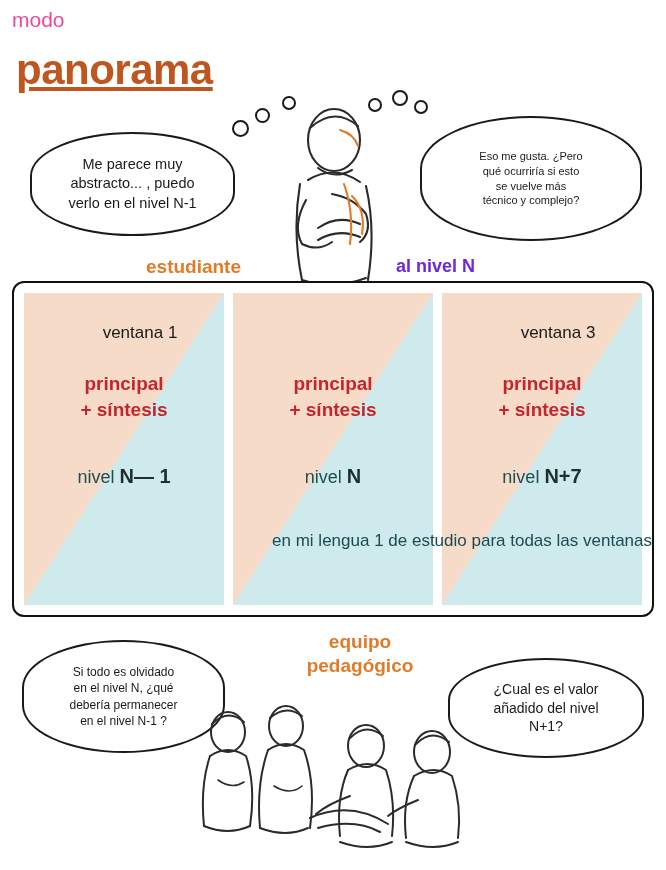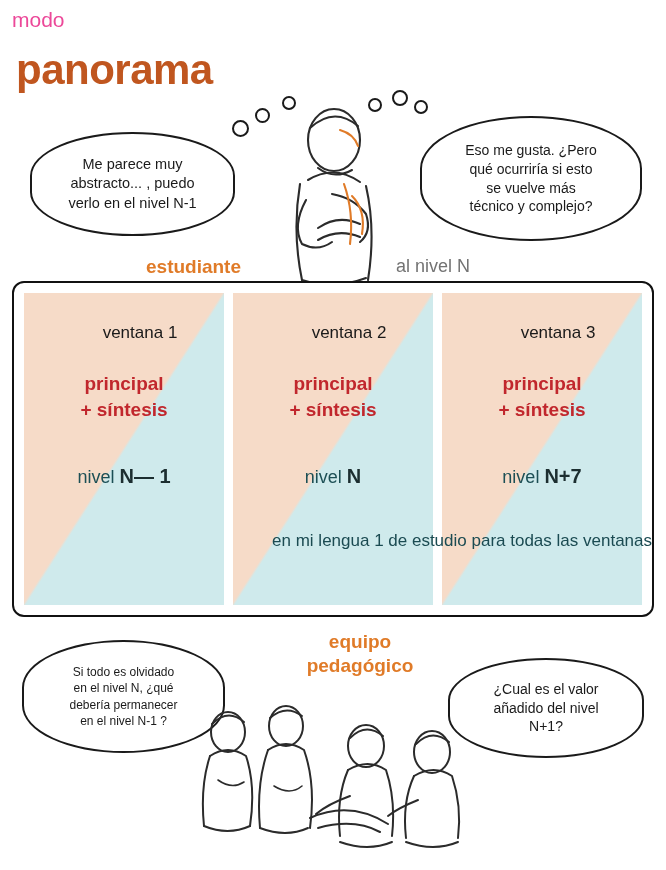--- a/index.html
+++ b/index.html
@@ -25,20 +25,21 @@
     color: #ec4899;
   }
   .title {
     position: absolute;
     left: 16px;
     top: 46px;
     font-size: 42px;
     font-weight: bold;
     color: #c0561f;
     letter-spacing: -0.5px;
+    text-decoration: underline;
   }
 
   
   .bubble {
     position: absolute;
     background: #ffffff;
     border: 2px solid #1a1a1a;
     border-radius: 50% / 42%;
     text-align: center;
     display: flex;
@@ -57,21 +58,21 @@
     top: 132px;
     width: 205px;
     height: 104px;
     font-size: 14.5px;
   }
   #bubble-student-right {
     left: 420px;
     top: 116px;
     width: 222px;
     height: 125px;
-    font-size: 14px;
+    font-size: 11px;
   }
   #bubble-team-left {
     left: 22px;
     top: 640px;
     width: 203px;
     height: 113px;
     font-size: 12px;
   }
   #bubble-team-right {
     left: 448px;
@@ -90,21 +91,21 @@
   }
 
   
   .role-label {
     position: absolute;
     font-weight: bold;
     color: #e07b28;
     font-size: 19px;
   }
   #label-student { left: 146px; top: 256px; }
-  #label-level   { left: 396px; top: 256px; font-weight: normal; color: #737373; font-size: 18px; }
+  #label-level   { left: 396px; top: 256px; font-weight: bold; color: #6d28d9; font-size: 18px; }
   #label-team {
     left: 295px;
     top: 630px;
     width: 130px;
     text-align: center;
     line-height: 1.25;
     white-space: pre-line;
   }
 
   
@@ -261,21 +262,20 @@
     <div class="window">
       <div class="win-title">ventana 1</div>
       <div class="win-main">principal
 + síntesis</div>
       <div class="win-level">
         <span>nivel </span><b>N— 1</b>
       </div>
     </div>
 
     <div class="window">
-      <div class="win-title">ventana 2</div>
       <div class="win-main">principal
 + síntesis</div>
       <div class="win-level">
         <span>nivel </span><b>N</b>
       </div>
     </div>
 
     <div class="window">
       <div class="win-title">ventana 3</div>
       <div class="win-main">principal

